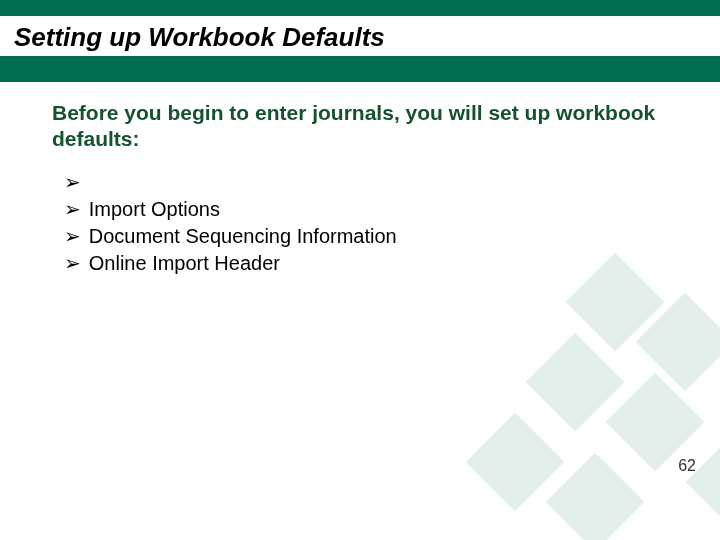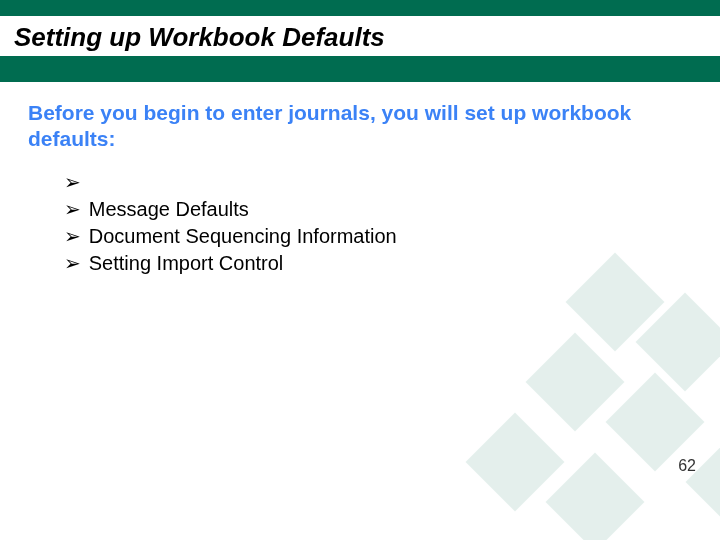--- a/index.html
+++ b/index.html
@@ -5,21 +5,21 @@
   * { box-sizing: border-box; margin: 0; padding: 0; }
   html, body { width: 720px; height: 540px; font-family: Arial, Helvetica, sans-serif; background: #fff; overflow: hidden; }
   .slide { position: relative; width: 720px; height: 487px; background: #fff; }
 
   .topbar { position: absolute; top: 0; left: 0; right: 0; height: 16px; background: #006c50; }
   .title-wrap { position: absolute; top: 22px; left: 14px; }
   .title { font-size: 26px; font-weight: bold; font-style: italic; color: #000; }
   .midbar { position: absolute; top: 56px; left: 0; right: 0; height: 26px; background: #006c50; }
 
   .body { position: absolute; top: 100px; left: 28px; right: 40px; }
-  .lead { font-size: 21px; font-weight: bold; color: #3b82f6; line-height: 1.25; }
+  .lead { font-size: 21px; font-weight: bold; color: #14532d; line-height: 1.25; margin-left: 24px; }
   .bullets { margin-top: 16px; padding-left: 36px; }
   .bullet { font-size: 20px; line-height: 1.35; display: flex; align-items: baseline; gap: 8px; }
   .bullet .marker { flex: 0 0 auto; }
 
   .pagenum { position: absolute; right: 24px; bottom: 12px; font-size: 16px; color: #333; }
 
   .bg-diamonds { position: absolute; right: -40px; bottom: -60px; width: 340px; height: 300px; opacity: 0.10; }
 </style>
 </head>
 <body>
@@ -35,29 +35,29 @@
   <div class="midbar"></div>
 
   <div class="body">
     <div class="lead">Before you begin to enter journals, you will set up workbook defaults:</div>
     <div class="bullets">
       <div class="bullet">
         <span class="marker">➢</span>
       </div>
       <div class="bullet">
         <span class="marker">➢</span>
-        <span>Message Defaults</span>
+        <span>Import Options</span>
       </div>
       <div class="bullet">
         <span class="marker">➢</span>
         <span>Document Sequencing Information</span>
       </div>
       <div class="bullet">
         <span class="marker">➢</span>
-        <span>Setting Import Control</span>
+        <span>Online Import Header</span>
       </div>
     </div>
   </div>
 
   <svg class="bg-diamonds" viewBox="0 0 340 300">
     <g fill="#006c50">
       <rect x="160" y="20" width="70" height="70" transform="rotate(45 195 55)"></rect>
       <rect x="230" y="60" width="70" height="70" transform="rotate(45 265 95)"></rect>
       <rect x="120" y="100" width="70" height="70" transform="rotate(45 155 135)"></rect>
       <rect x="200" y="140" width="70" height="70" transform="rotate(45 235 175)"></rect>

